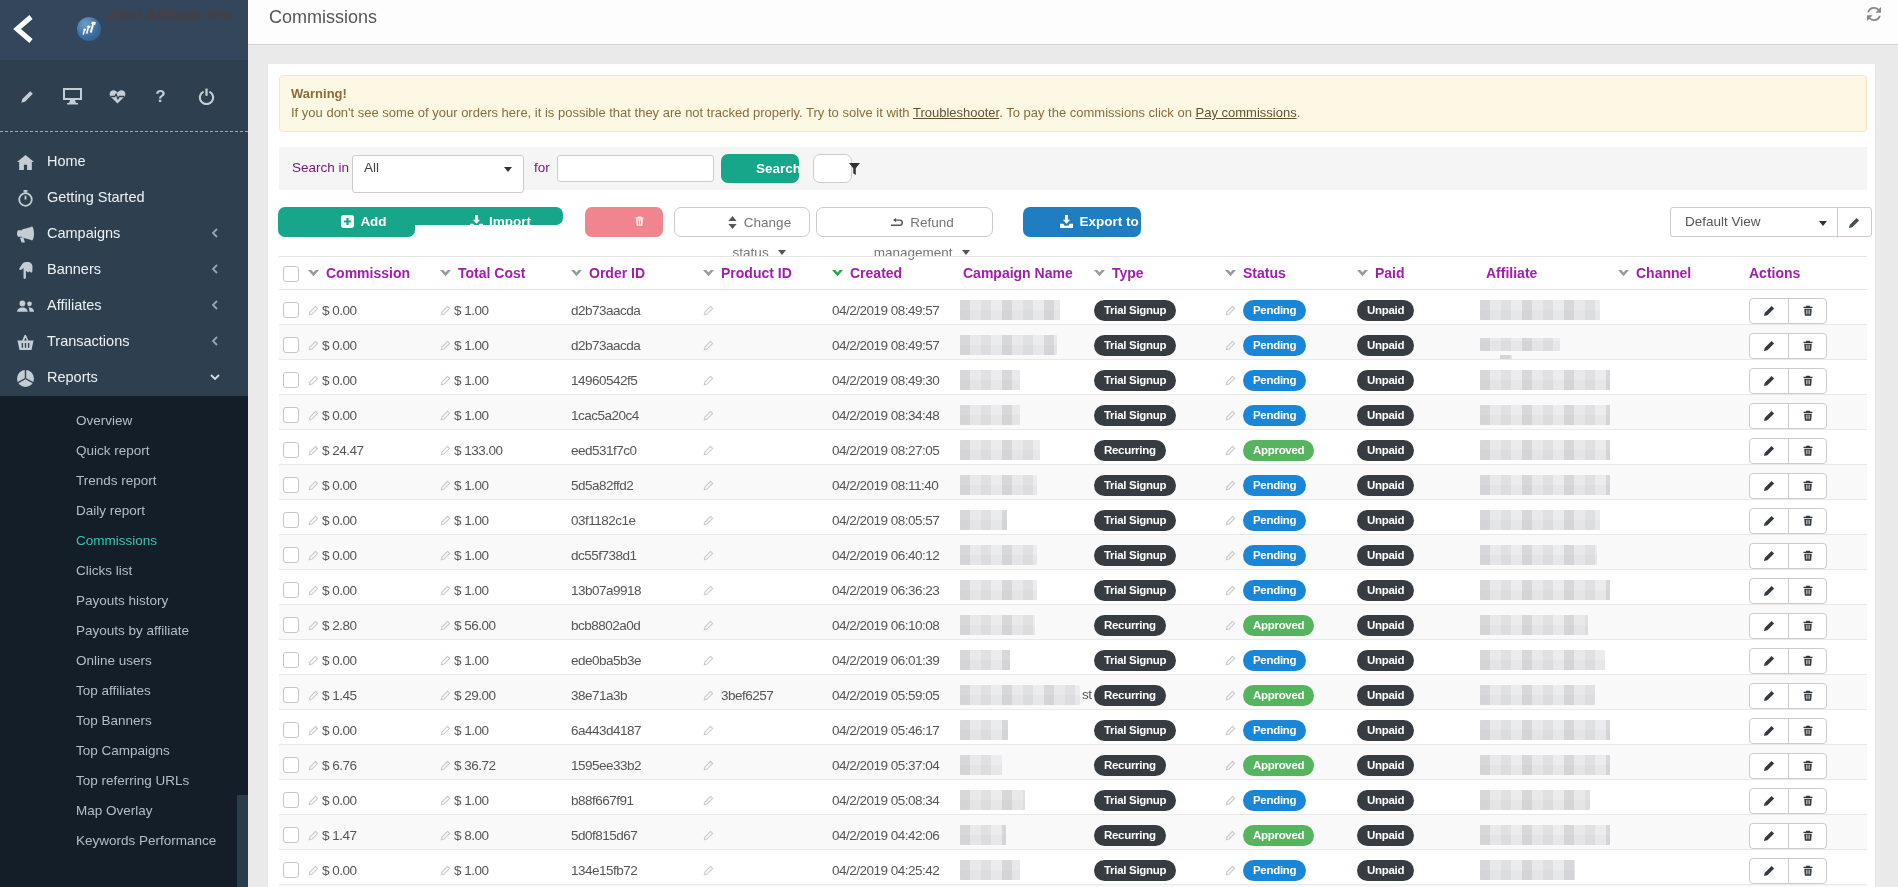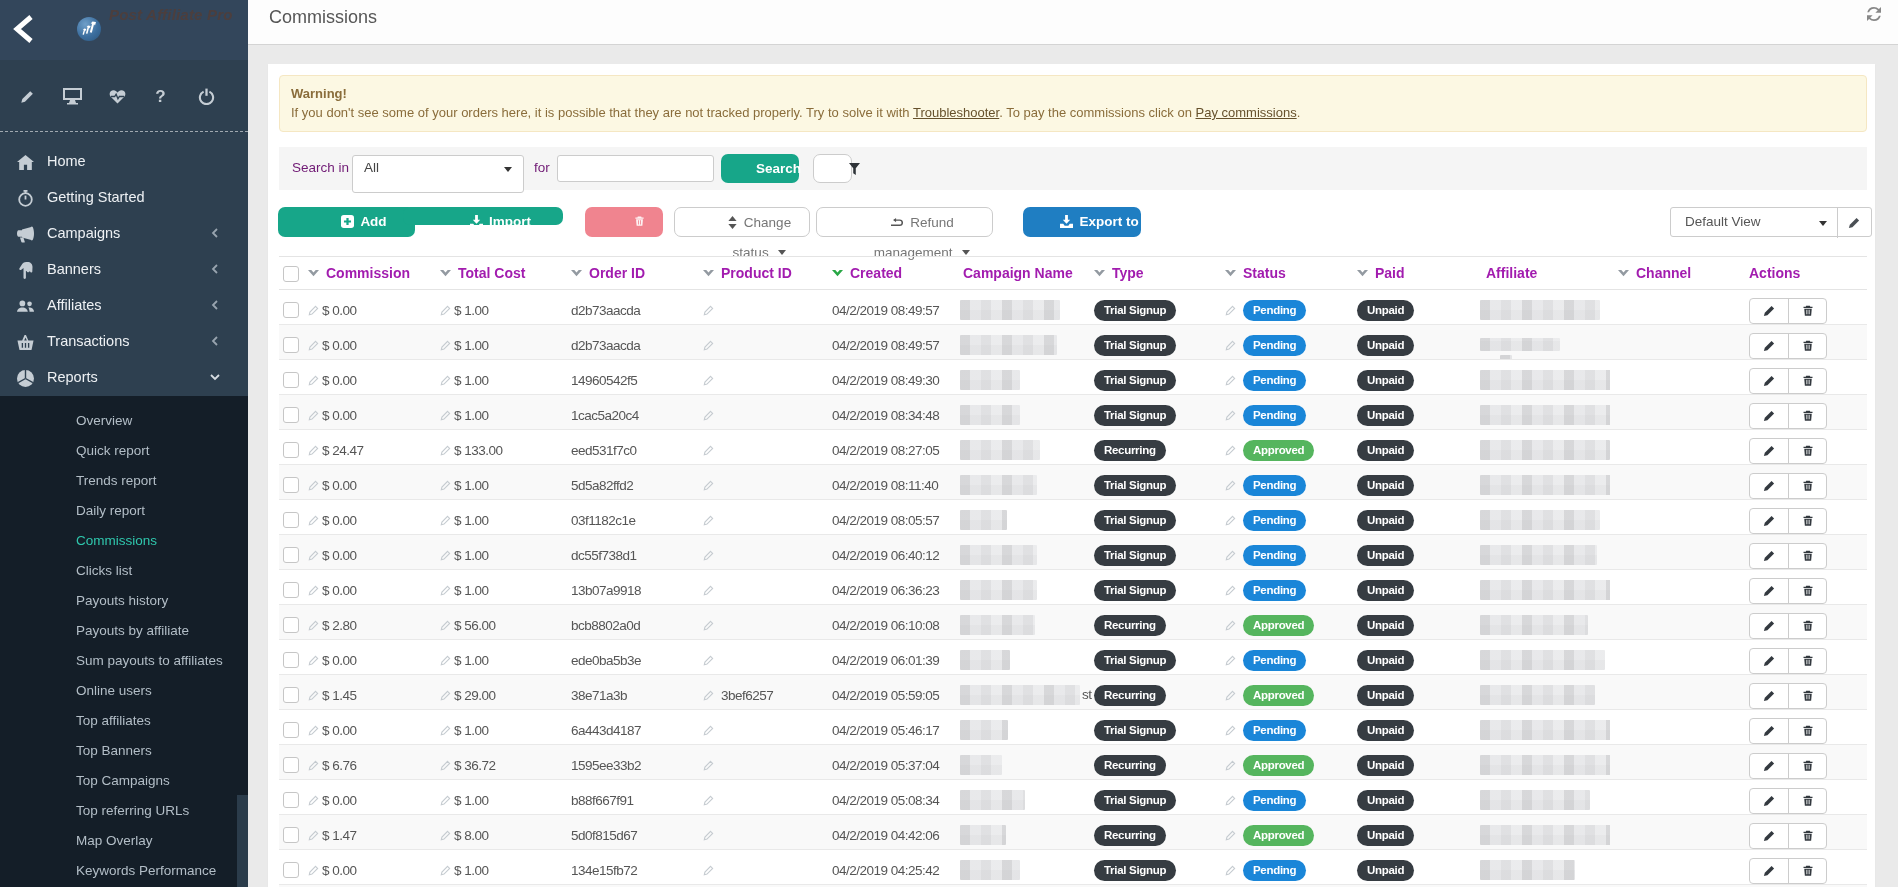--- a/index.html
+++ b/index.html
@@ -195,21 +195,20 @@
  </div>
  <div class="submenu">
   <div class="smi">Overview</div>
   <div class="smi">Quick report</div>
   <div class="smi">Trends report</div>
   <div class="smi">Daily report</div>
   <div class="smi active">Commissions</div>
   <div class="smi">Clicks list</div>
   <div class="smi">Payouts history</div>
   <div class="smi">Payouts by affiliate</div>
-  <div class="smi">Sum payouts to affiliates</div>
   <div class="smi">Online users</div>
   <div class="smi">Top affiliates</div>
   <div class="smi">Top Banners</div>
   <div class="smi">Top Campaigns</div>
   <div class="smi">Top referring URLs</div>
   <div class="smi">Map Overlay</div>
   <div class="smi">Keywords Performance</div>
  </div>
  <div class="sb-thumb"></div>
 </div>

